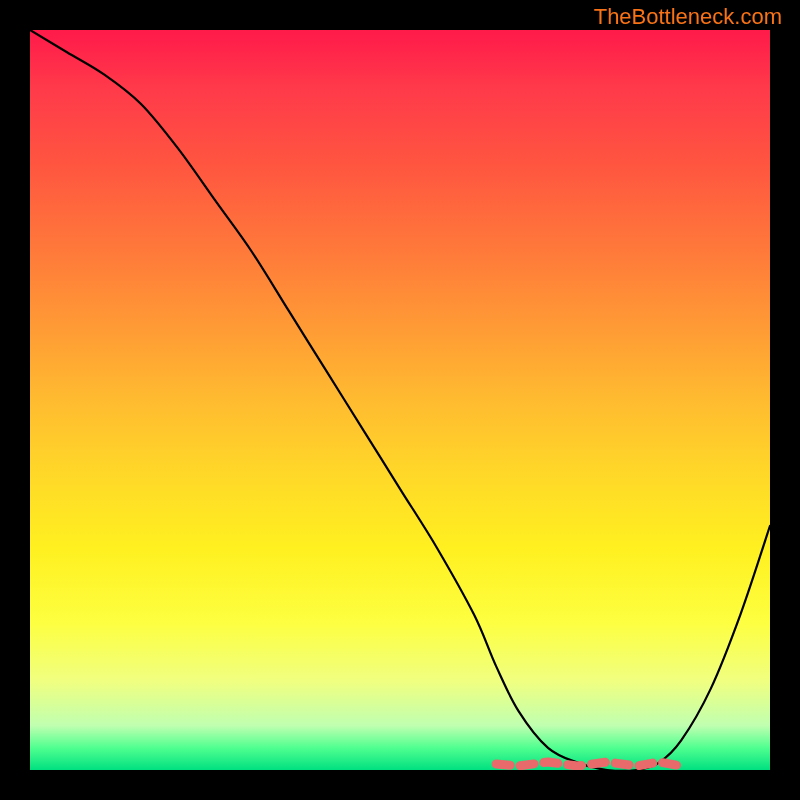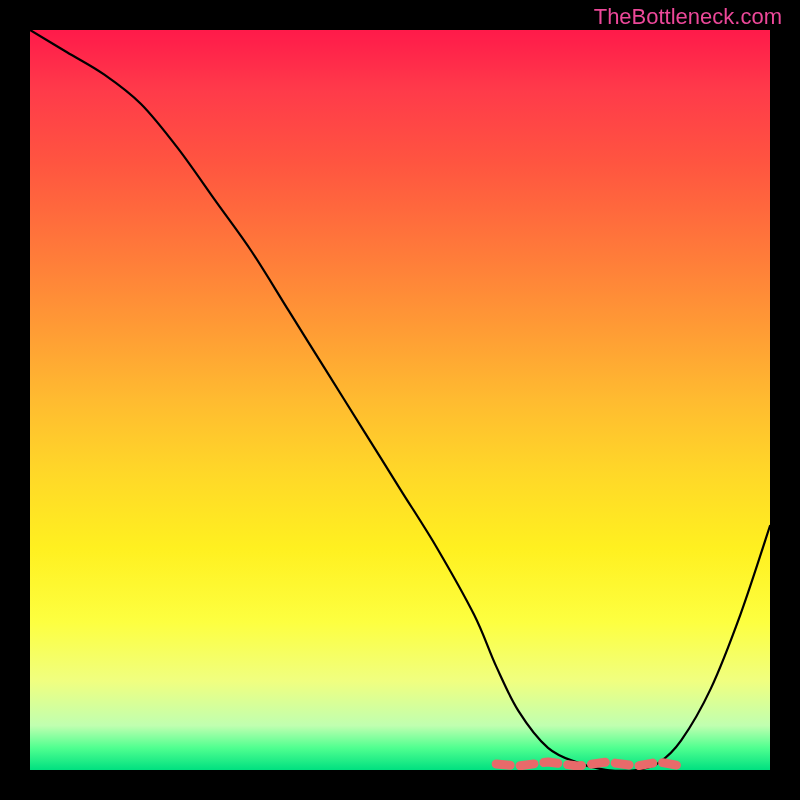--- a/index.html
+++ b/index.html
@@ -7,21 +7,21 @@
     width: 800px;
     height: 800px;
     background: #000;
     position: relative;
     font-family: Arial, sans-serif;
   }
   .watermark {
     position: absolute;
     top: 4px;
     right: 18px;
-    color: #ec4899;
+    color: #f97316;
     font-size: 22px;
     font-weight: 500;
     z-index: 10;
   }
   .plot-area {
     position: absolute;
     left: 30px;
     top: 30px;
     width: 740px;
     height: 740px;

